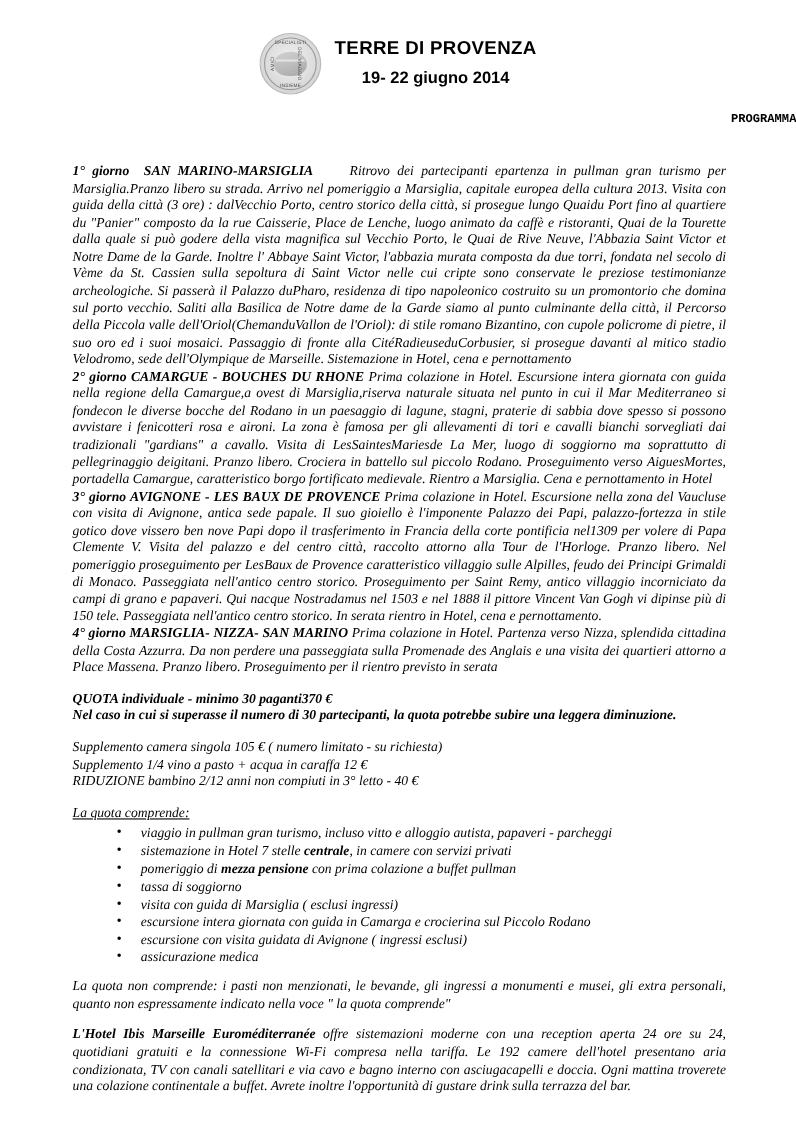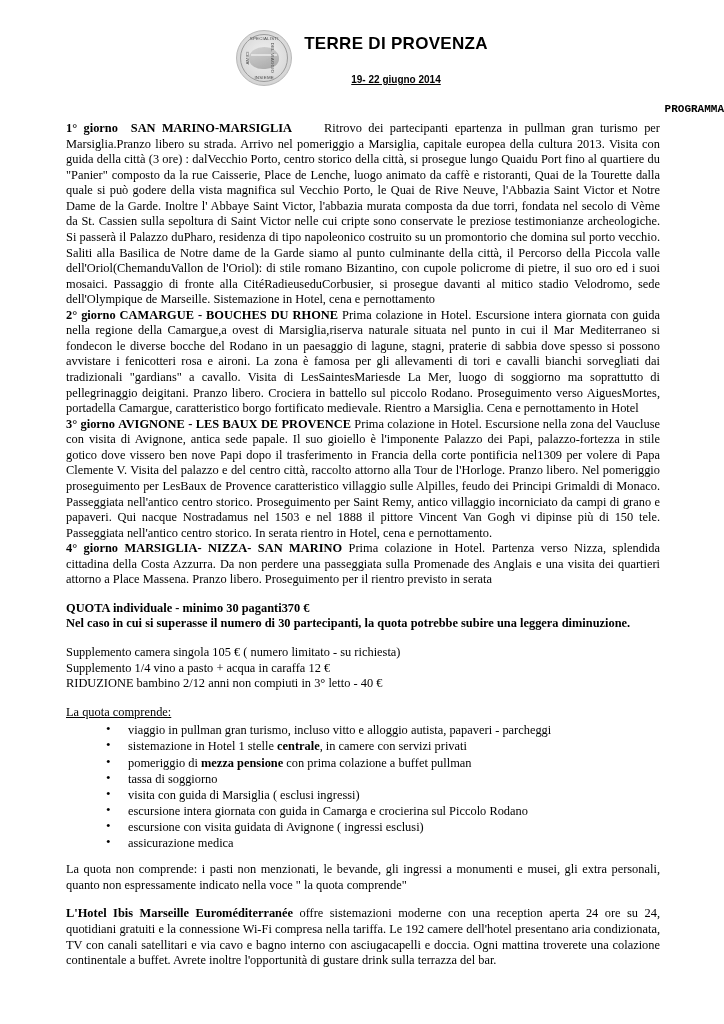--- a/index.html
+++ b/index.html
@@ -83,37 +83,37 @@
   }
   .title-main {
     font-family: "Liberation Sans", sans-serif;
     font-weight: bold;
     font-size: 17px;
     letter-spacing: 0.3px;
   }
   .title-dates {
     font-family: "Liberation Sans", sans-serif;
     font-weight: bold;
-    font-size: 10px;
-    margin-top: 20px;
-    text-decoration: underline;
+    font-size: 15px;
+    margin-top: 8px;
   }
   .programma {
     text-align: right;
     font-family: Liberation Mono, monospace;
     font-weight: bold;
     font-size: 11px;
     margin-top: 17px;
   }
   .content {
     padding: 0 64px 0 66px;
-    margin-top: 6px;
+    margin-top: 33px;
     font-size: 12.4px;
     line-height: 1.255;
     text-align: justify;
+    font-style: italic;
   }
   p {
     margin: 0;
     text-align: justify;
   }
   .day-label {
     font-weight: bold;
   }
   .day1-title { font-weight: bold; }
   .day2 .day-label, .day3 .day-label, .day4 .day-label { font-weight: bold; }
@@ -215,21 +215,21 @@
 
     <div class="supp">
       <div>Supplemento camera singola  105 €   ( numero limitato - su richiesta)</div>
       <div>Supplemento  1/4 vino a pasto + acqua in  caraffa  12 €</div>
       <div>RIDUZIONE  bambino 2/12 anni non compiuti in 3° letto - 40 €</div>
     </div>
 
     <div class="comprende-title">La quota comprende:</div>
     <ul class="inclusions">
       <li><span>viaggio in pullman gran turismo, incluso vitto e alloggio autista, papaveri - parcheggi</span><b></b><span></span></li>
-      <li><span>sistemazione in Hotel 1 stelle </span><b>centrale</b><span>, in camere con servizi privati</span></li>
+      <li><span>sistemazione in Hotel 7 stelle </span><b>centrale</b><span>, in camere con servizi privati</span></li>
       <li><span>pomeriggio di </span><b>mezza pensione</b><span> con prima colazione a buffet pullman</span></li>
       <li><span>tassa di soggiorno</span><b></b><span></span></li>
       <li><span>visita con guida di Marsiglia ( esclusi ingressi)</span><b></b><span></span></li>
       <li><span>escursione intera giornata con guida  in Camarga  e  crocierina sul Piccolo Rodano</span><b></b><span></span></li>
       <li><span>escursione con visita guidata di Avignone ( ingressi esclusi)</span><b></b><span></span></li>
       <li><span>assicurazione medica</span><b></b><span></span></li>
     </ul>
 
     <p class="noncomprende">La quota non comprende:  i pasti non menzionati, le bevande, gli ingressi a monumenti e musei, gli extra personali, quanto non espressamente indicato nella voce " la quota comprende"</p>
 

